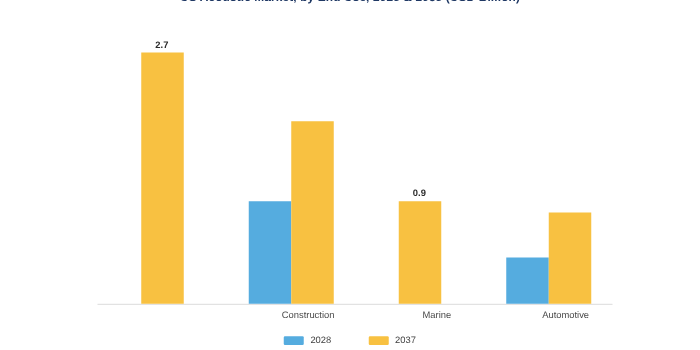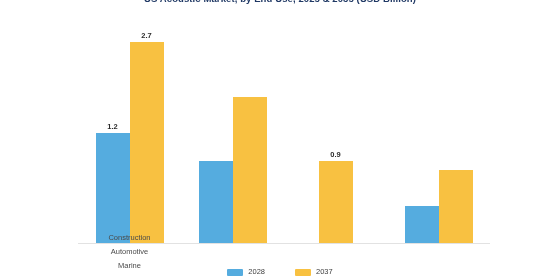--- a/index.html
+++ b/index.html
@@ -95,27 +95,27 @@
     text-align: center;
     font-size: 7.5px;
     font-weight: bold;
     color: #2b2b2b;
     line-height: 9px;
   }
 
   
   .cat-labels {
     position: absolute;
-    left: 78px;
+    left: 92px;
     top: 245px;
     width: 412px;
     height: 14px;
     display: flex;
-    flex-direction: column;
-    justify-content: center;
+    flex-direction: row;
+    justify-content: flex-end;
   }
   .cat-label {
     width: 103px;
     text-align: center;
     font-size: 7.5px;
     color: #4a4a4a;
     line-height: 14px;
   }
 
   
@@ -154,24 +154,20 @@
 
 <div id="chart-root">
 
   <div class="chart-title">US Acoustic Market, by End Use, 2025 &amp; 2035 (USD Billion)</div>
 
   <div class="axis-line"></div>
 
   <div class="groups">
       <div class="group">
         <div class="bar-wrap">
-          <div class="bar-label" style="bottom: 112px;">1.2</div>
-          <div class="bar s2025" style="height: 110px; background: rgb(85, 172, 223);"></div>
-        </div>
-        <div class="bar-wrap">
           <div class="bar-label" style="bottom: 203px;">2.7</div>
           <div class="bar s2035" style="height: 201px; background: rgb(248, 193, 65);"></div>
         </div>
       </div>
       <div class="group">
         <div class="bar-wrap">
           <div class="bar s2025" style="height: 82px; background: rgb(85, 172, 223);"></div>
         </div>
         <div class="bar-wrap">
           <div class="bar s2035" style="height: 146px; background: rgb(248, 193, 65);"></div>
@@ -188,22 +184,22 @@
           <div class="bar s2025" style="height: 37px; background: rgb(85, 172, 223);"></div>
         </div>
         <div class="bar-wrap">
           <div class="bar s2035" style="height: 73px; background: rgb(248, 193, 65);"></div>
         </div>
       </div>
     </div>
 
   <div class="cat-labels">
       <div class="cat-label">Construction</div>
+      <div class="cat-label">Marine</div>
       <div class="cat-label">Automotive</div>
-      <div class="cat-label">Marine</div>
     </div>
 
   <div class="legend">
       <div class="legend-item">
         <span class="legend-swatch" style="background: rgb(85, 172, 223);"></span>
         <span class="legend-label">2028</span>
       </div>
       <div class="legend-item">
         <span class="legend-swatch" style="background: rgb(248, 193, 65);"></span>
         <span class="legend-label">2037</span>

